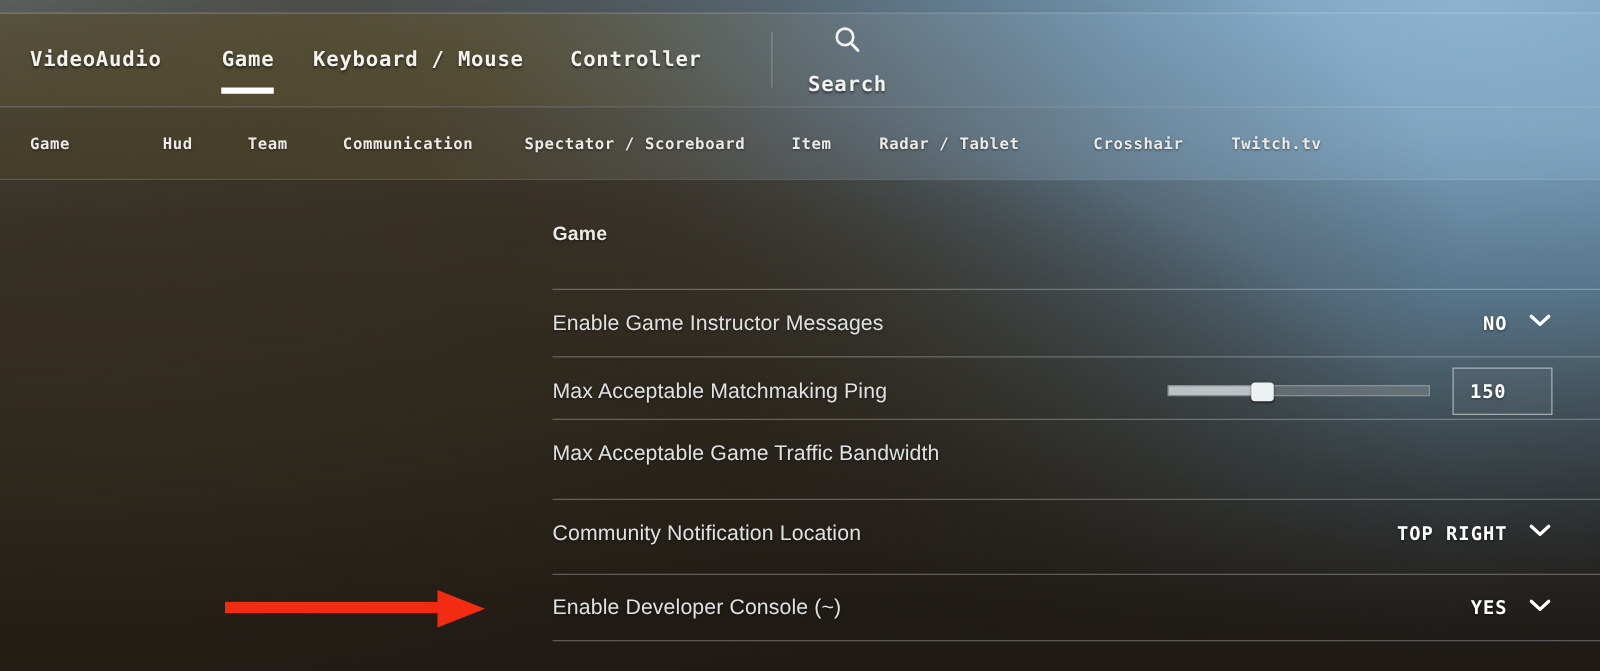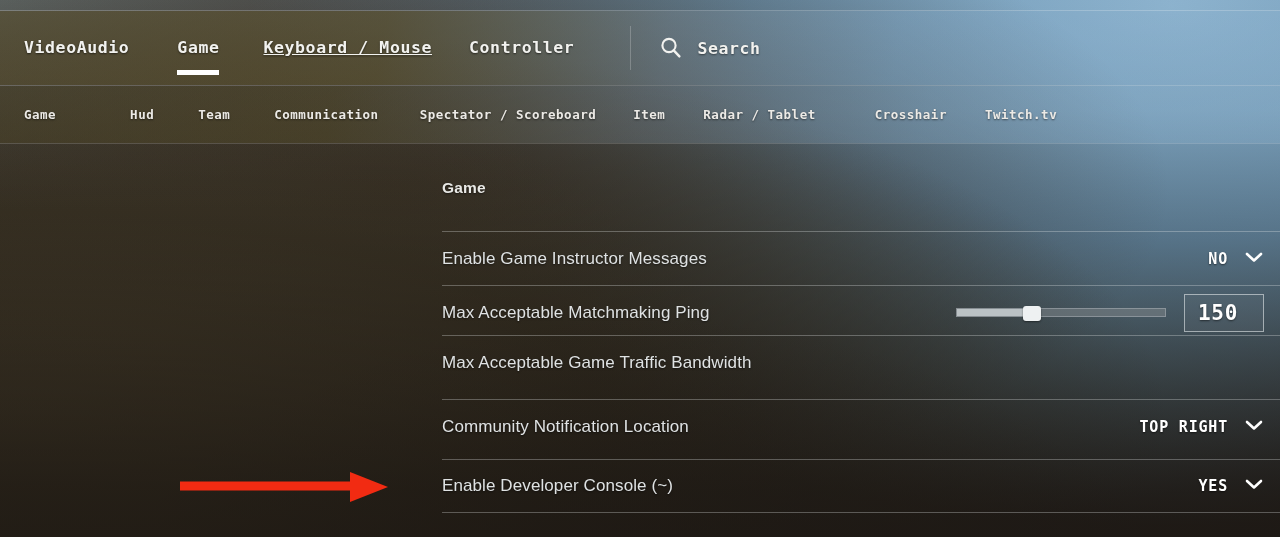--- a/index.html
+++ b/index.html
@@ -69,21 +69,21 @@
   .pnav-item .underline {
     position:absolute; left:0; right:0; bottom:-16px; height:5px;
     background:#ffffff; display:none;
   }
   .pnav-item.active .underline { display:block; }
 
   #search-divider {
     width:1px; height:44px; background:rgba(255,255,255,0.22);
     margin:0 28px 0 0; flex:0 0 auto;
   }
-  #search-area { display:flex; align-items:center; gap:14px; cursor:pointer; }
+  #search-area { display:flex; align-items:center; gap:14px; cursor:pointer;flex-direction:column; }
   #search-area .label {
     font-family:"DejaVu Sans Mono", monospace;
     font-size:16.5px; font-weight:700; letter-spacing:0.6px;
     color:#f2f2ef; text-shadow:0 1px 2px rgba(0,0,0,0.5);
   }
 
   #secondary-nav {
     position:absolute; top:86px; left:0; height:57px; width:1280px;
     display:flex; align-items:center; z-index:4;
   }
@@ -103,21 +103,21 @@
     position:absolute; left:0; top:36px;
     font-family:"Liberation Sans", sans-serif;
     font-size:15.5px; font-weight:700; letter-spacing:0.2px;
     color:#e9e9e6; text-shadow:0 1px 2px rgba(0,0,0,0.55);
   }
 
   .setting-row {
     position:absolute; left:0; width:838px; height:54px;
     display:flex; align-items:center; justify-content:space-between;
     border-top:1px solid rgba(235,238,240,0.30);
-    padding-right:16px;
+    padding-right:38px;
   }
   .setting-row.last { border-bottom:1px solid rgba(235,238,240,0.30); }
   .setting-label {
     font-family:"Liberation Sans", sans-serif;
     font-size:17px; font-weight:400; letter-spacing:0.1px;
     color:#dfe2e3; white-space:nowrap;
     text-shadow:0 1px 2px rgba(0,0,0,0.5);
   }
   .setting-control { display:flex; align-items:center; gap:16px;justify-content:center; }
 
@@ -145,21 +145,21 @@
     background:#eef1f2; box-shadow:0 1px 2px rgba(0,0,0,0.45);
   }
   .value-box {
     width:80px; height:38px; cursor:text;
     border:1px solid rgba(226,231,234,0.60);
     background:rgba(255,255,255,0.04);
     display:flex; align-items:center; padding-left:13px;
   }
   .value-box .txt {
     font-family:"DejaVu Sans Mono", monospace;
-    font-size:21px; font-weight:700; letter-spacing:0.7px; color:#ffffff;
+    font-size:15px; font-weight:700; letter-spacing:0.7px; color:#ffffff;
     text-shadow:0 1px 2px rgba(0,0,0,0.5);
   }
 
   
   #annotation-arrow { position:absolute; left:180px; top:470px; z-index:6; pointer-events:none; }
 </style>
 </head>
 <body>
 
 <div id="bg">
@@ -180,21 +180,21 @@
     
   </div>
   <div class="pnav-item" style="">
     <span>Audio</span>
     
   </div>
   <div class="pnav-item active" style="margin-left:48px;">
     <span>Game</span>
     <span class="underline"></span>
   </div>
-  <div class="pnav-item" style="margin-left:44px;text-decoration:underline;">
+  <div class="pnav-item" style="margin-left:31px;">
     <span>Keyboard / Mouse</span>
     
   </div>
   <div class="pnav-item" style="margin-left:37px;text-align:center;">
     <span>Controller</span>
     
   </div>
 
   <div id="search-divider" style="margin-left:56px;"></div>
 

